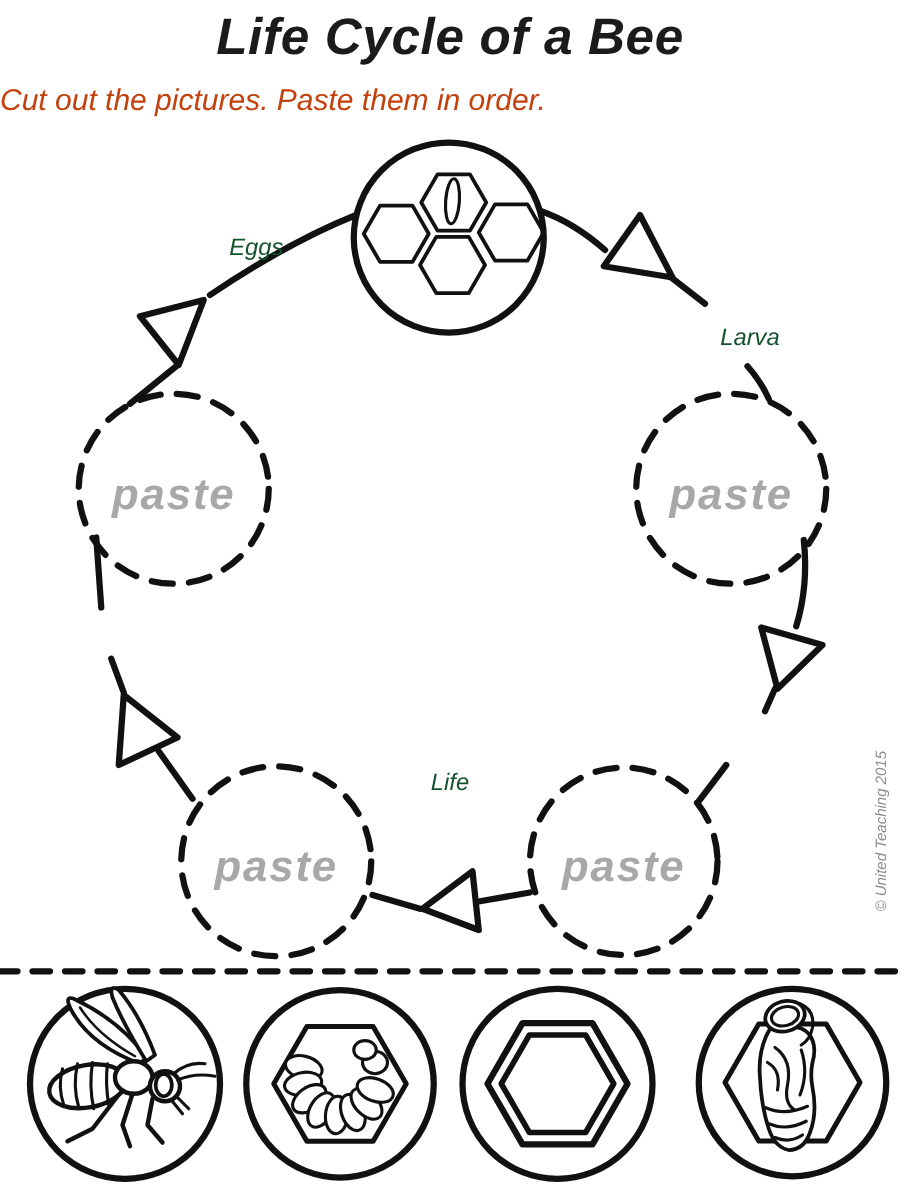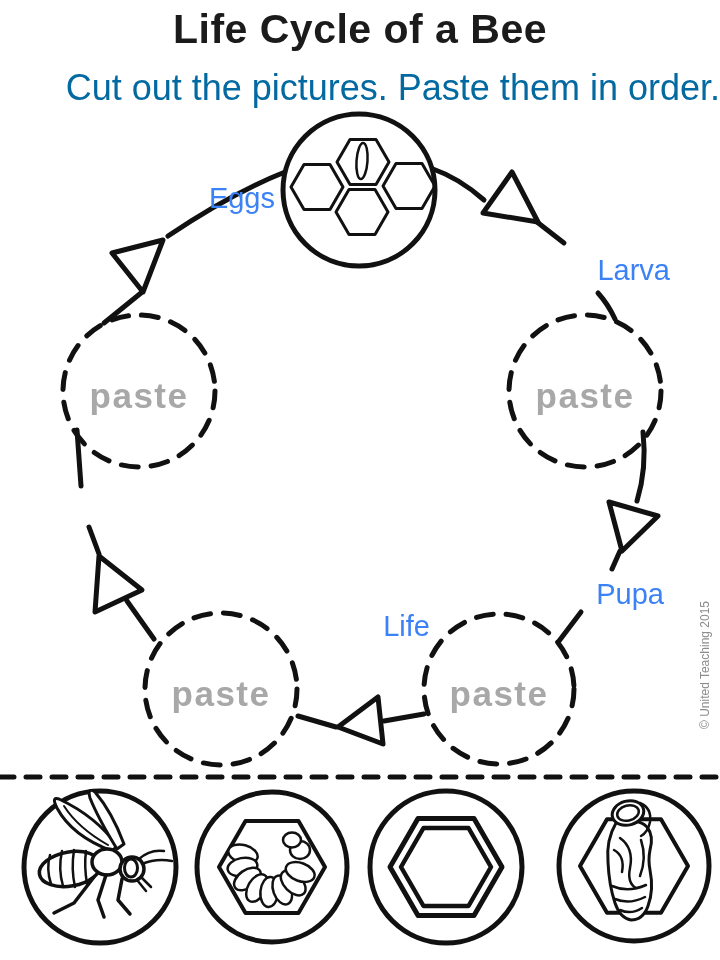--- a/index.html
+++ b/index.html
@@ -9,37 +9,38 @@
   }
   *{box-sizing:border-box;}
   html,body{margin:0;padding:0;background:#ffffff;}
   .page{
     position:relative;
     width:720px;height:960px;
     background:#ffffff;
     overflow:hidden;
     font-family:"Liberation Sans", sans-serif;
     color:var(--ink);
+    font-style:italic;
   }
   .title{
     position:absolute;top:6px;left:0;width:720px;
     text-align:center;
     font-size:41px;font-weight:800;letter-spacing:0.5px;
     color:#1b1b1b;margin:0;
   }
   .subtitle{
     position:absolute;top:67px;left:0;width:720px;
-    text-align:right;
-    font-size:36px;font-weight:400;
-    color:#0369a1;margin:0;
+    text-align:left;
+    font-size:24px;font-weight:400;
+    color:#c2410c;margin:0;
   }
   .diagram-svg{position:absolute;left:0;top:0;}
   .stage-label{
-    position:absolute;text-align:right;
-    font-size:29px;font-weight:400;color:#3b82f6;
+    position:absolute;text-align:center;
+    font-size:19px;font-weight:400;color:#14532d;
     line-height:31px;white-space:nowrap;
   }
   .lbl-eggs{left:135px;top:183px;width:140px;}
   .lbl-larva{left:530px;top:255px;width:140px;}
   .lbl-pupa{left:524px;top:579px;width:140px;}
   .lbl-capped{left:290px;top:611px;width:140px;}
   .lbl-adult{left:15px;top:489px;width:162px;}
   .paste-label{
     position:absolute;width:140px;text-align:center;
     font-size:35px;font-weight:700;letter-spacing:1.5px;
@@ -172,21 +173,20 @@
         <path d="M 641,840 Q 647,858 640,876" stroke-width="2.5"></path>
         <path d="M 612,886 Q 628,893 646,885" stroke-width="2.5"></path>
         <path d="M 615,899 Q 629,905 645,897" stroke-width="2.5"></path>
         <path d="M 620,910 Q 631,915 642,908" stroke-width="2.5"></path>
       </g>
     </g>
   </svg>
 
   <div class="stage-label lbl-eggs">Eggs</div>
   <div class="stage-label lbl-larva">Larva</div>
-  <div class="stage-label lbl-pupa">Pupa</div>
   <div class="stage-label lbl-capped">
     <div>Life</div>
   </div>
 
   <div class="paste-label paste-1">paste</div>
   <div class="paste-label paste-2">paste</div>
   <div class="paste-label paste-3">paste</div>
   <div class="paste-label paste-4">paste</div>
 
   <div class="copyright">© United Teaching 2015</div>

